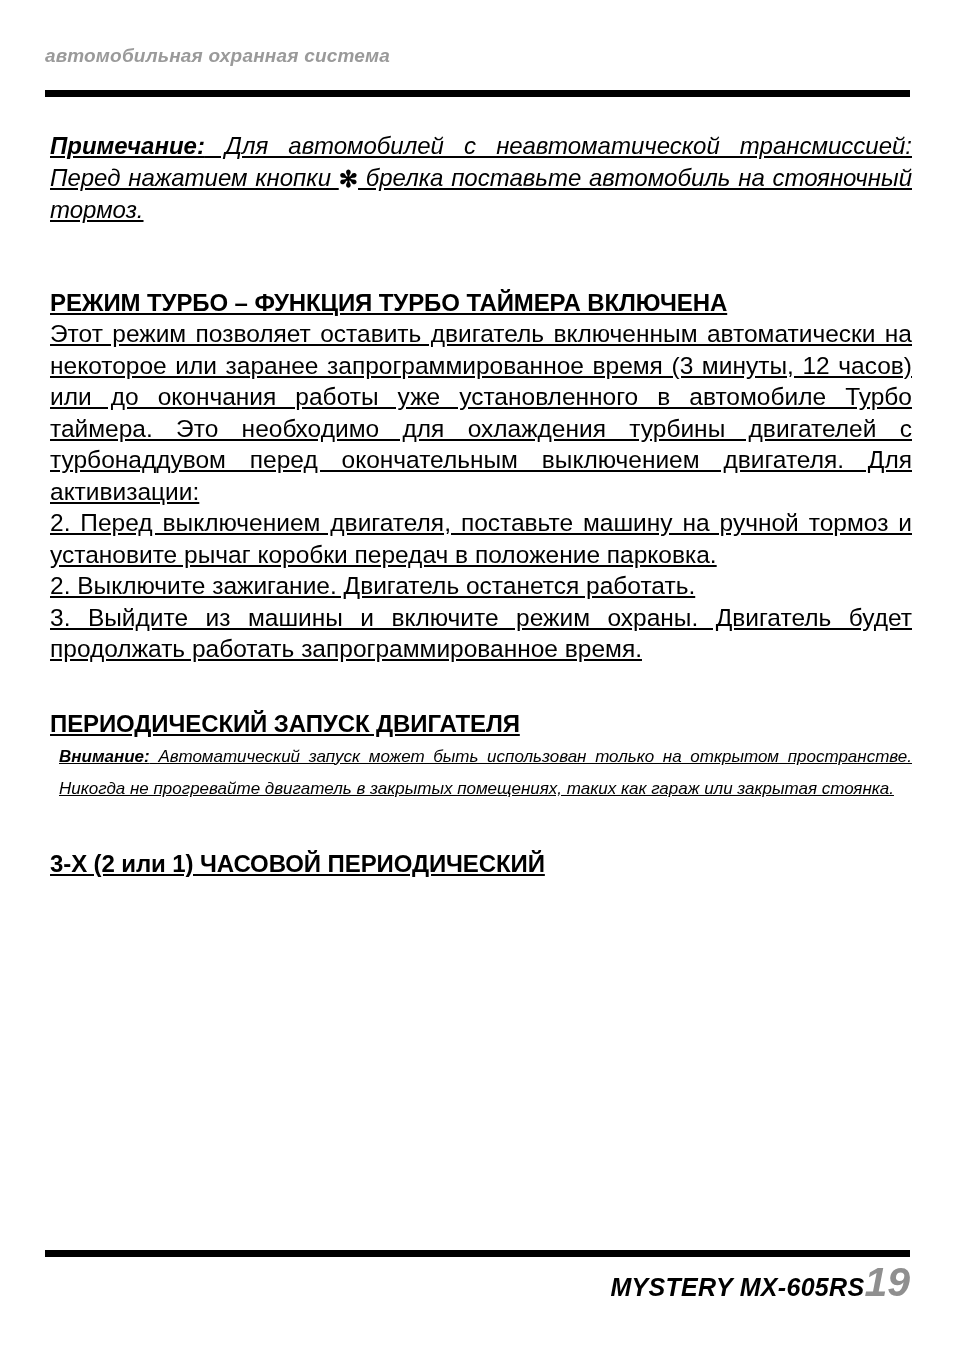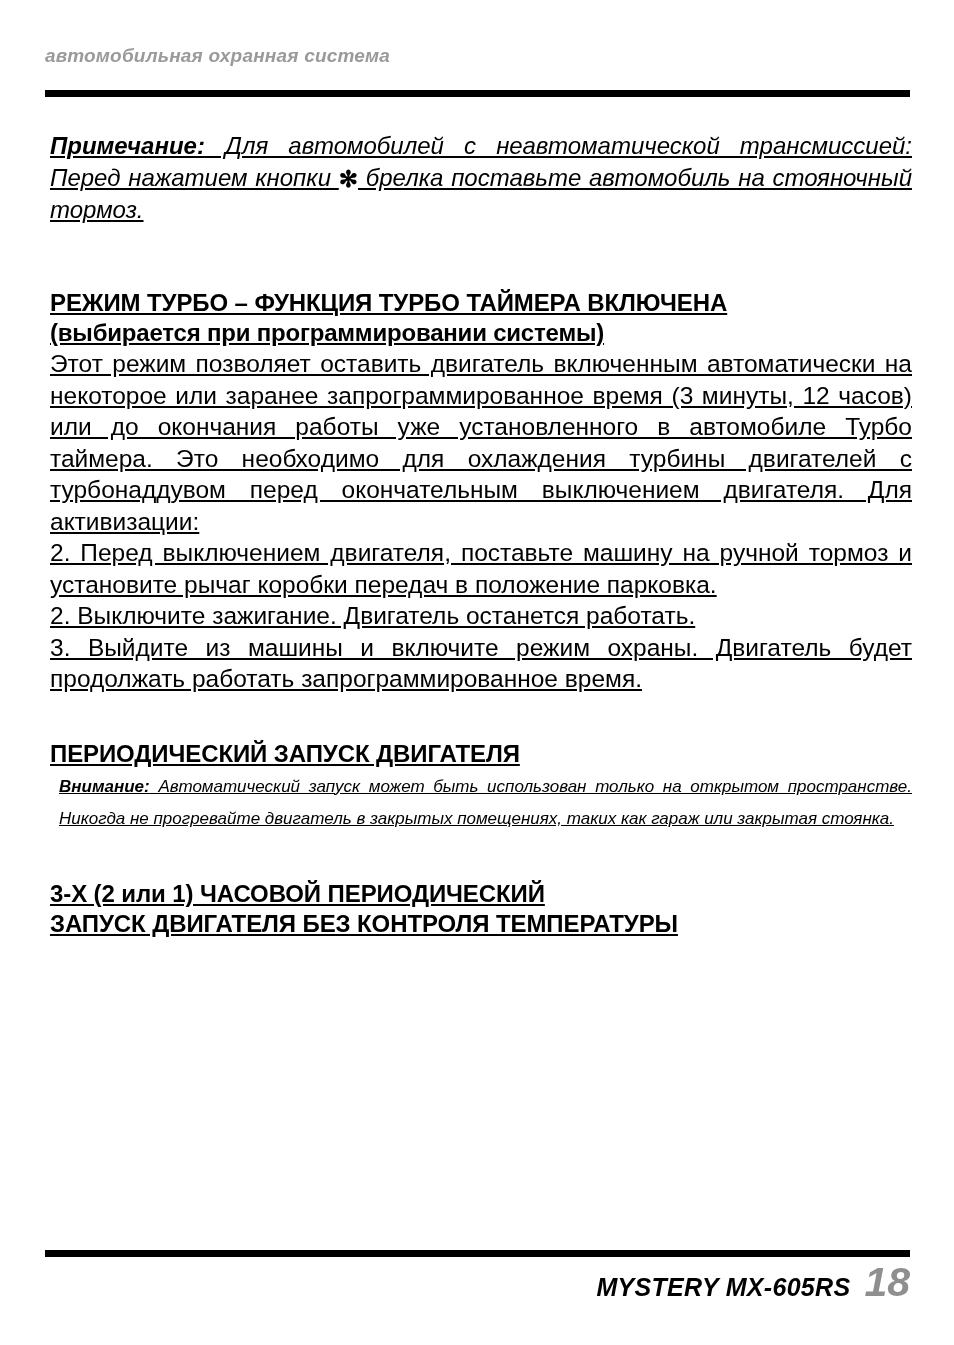--- a/index.html
+++ b/index.html
@@ -132,21 +132,21 @@
 
   
   .footer {
     position: absolute;
     left: 45px;
     top: 1262px;
     width: 865px;
     display: flex;
     align-items: baseline;
     justify-content: flex-end;
-    gap: 14px;
+    gap: 0;
   }
   .footer-brand {
     font-size: 25px;
     font-weight: bold;
     font-style: italic;
     color: #000000;
     letter-spacing: 0.3px;
     white-space: nowrap;
   }
   .footer-page {
@@ -171,40 +171,38 @@
 
   <div class="content">
 
     <p class="note-block">
       <span class="lead">Примечание:</span><span> Для автомобилей с неавтоматической трансмиссией: Перед нажатием кнопки </span><span class="asterisk-glyph">✻</span><span> брелка поставьте автомобиль на стояночный тормоз.</span>
     </p>
 
     <div class="gap-md"></div>
 
     <h2 class="section-heading"> РЕЖИМ ТУРБО – ФУНКЦИЯ ТУРБО ТАЙМЕРА ВКЛЮЧЕНА</h2>
-    <h3 class="section-subheading">(выбирается при программировании системы)</h3>
     <p class="body-text">Этот режим позволяет оставить двигатель включенным автоматически на некоторое или заранее запрограммированное время (3 минуты, 12 часов) или до окончания работы уже установленного в автомобиле Турбо таймера. Это необходимо для охлаждения турбины двигателей с турбонаддувом перед окончательным выключением двигателя. Для активизации:</p>
     <p class="body-text">2. Перед выключением двигателя, поставьте машину на ручной тормоз и установите рычаг коробки передач в положение парковка.</p>
     <p class="body-text last-flush">2. Выключите зажигание. Двигатель останется работать.</p>
     <p class="body-text">3. Выйдите из машины и включите режим охраны. Двигатель будет продолжать работать запрограммированное время.</p>
 
     <div class="gap-lg"></div>
 
     <h2 class="section-heading">ПЕРИОДИЧЕСКИЙ ЗАПУСК ДВИГАТЕЛЯ</h2>
     <p class="warn-block">
       <span class="lead">Внимание:</span><span> Автоматический запуск может быть использован только на открытом пространстве. Никогда не прогревайте двигатель в закрытых помещениях, таких как гараж или закрытая стоянка.</span>
     </p>
 
     <div class="gap-lg"></div>
 
     <h2 class="section-heading">3-Х (2 или 1) ЧАСОВОЙ ПЕРИОДИЧЕСКИЙ</h2>
-    <h2 class="section-heading">ЗАПУСК ДВИГАТЕЛЯ БЕЗ КОНТРОЛЯ ТЕМПЕРАТУРЫ</h2>
 
   </div>
 
   <div class="rule rule-bottom"></div>
 
   <div class="footer">
     <span class="footer-brand">MYSTERY MX-605RS</span>
-    <span class="footer-page">18</span>
+    <span class="footer-page">19</span>
   </div>
 
 </div>
 
 </body></html>

